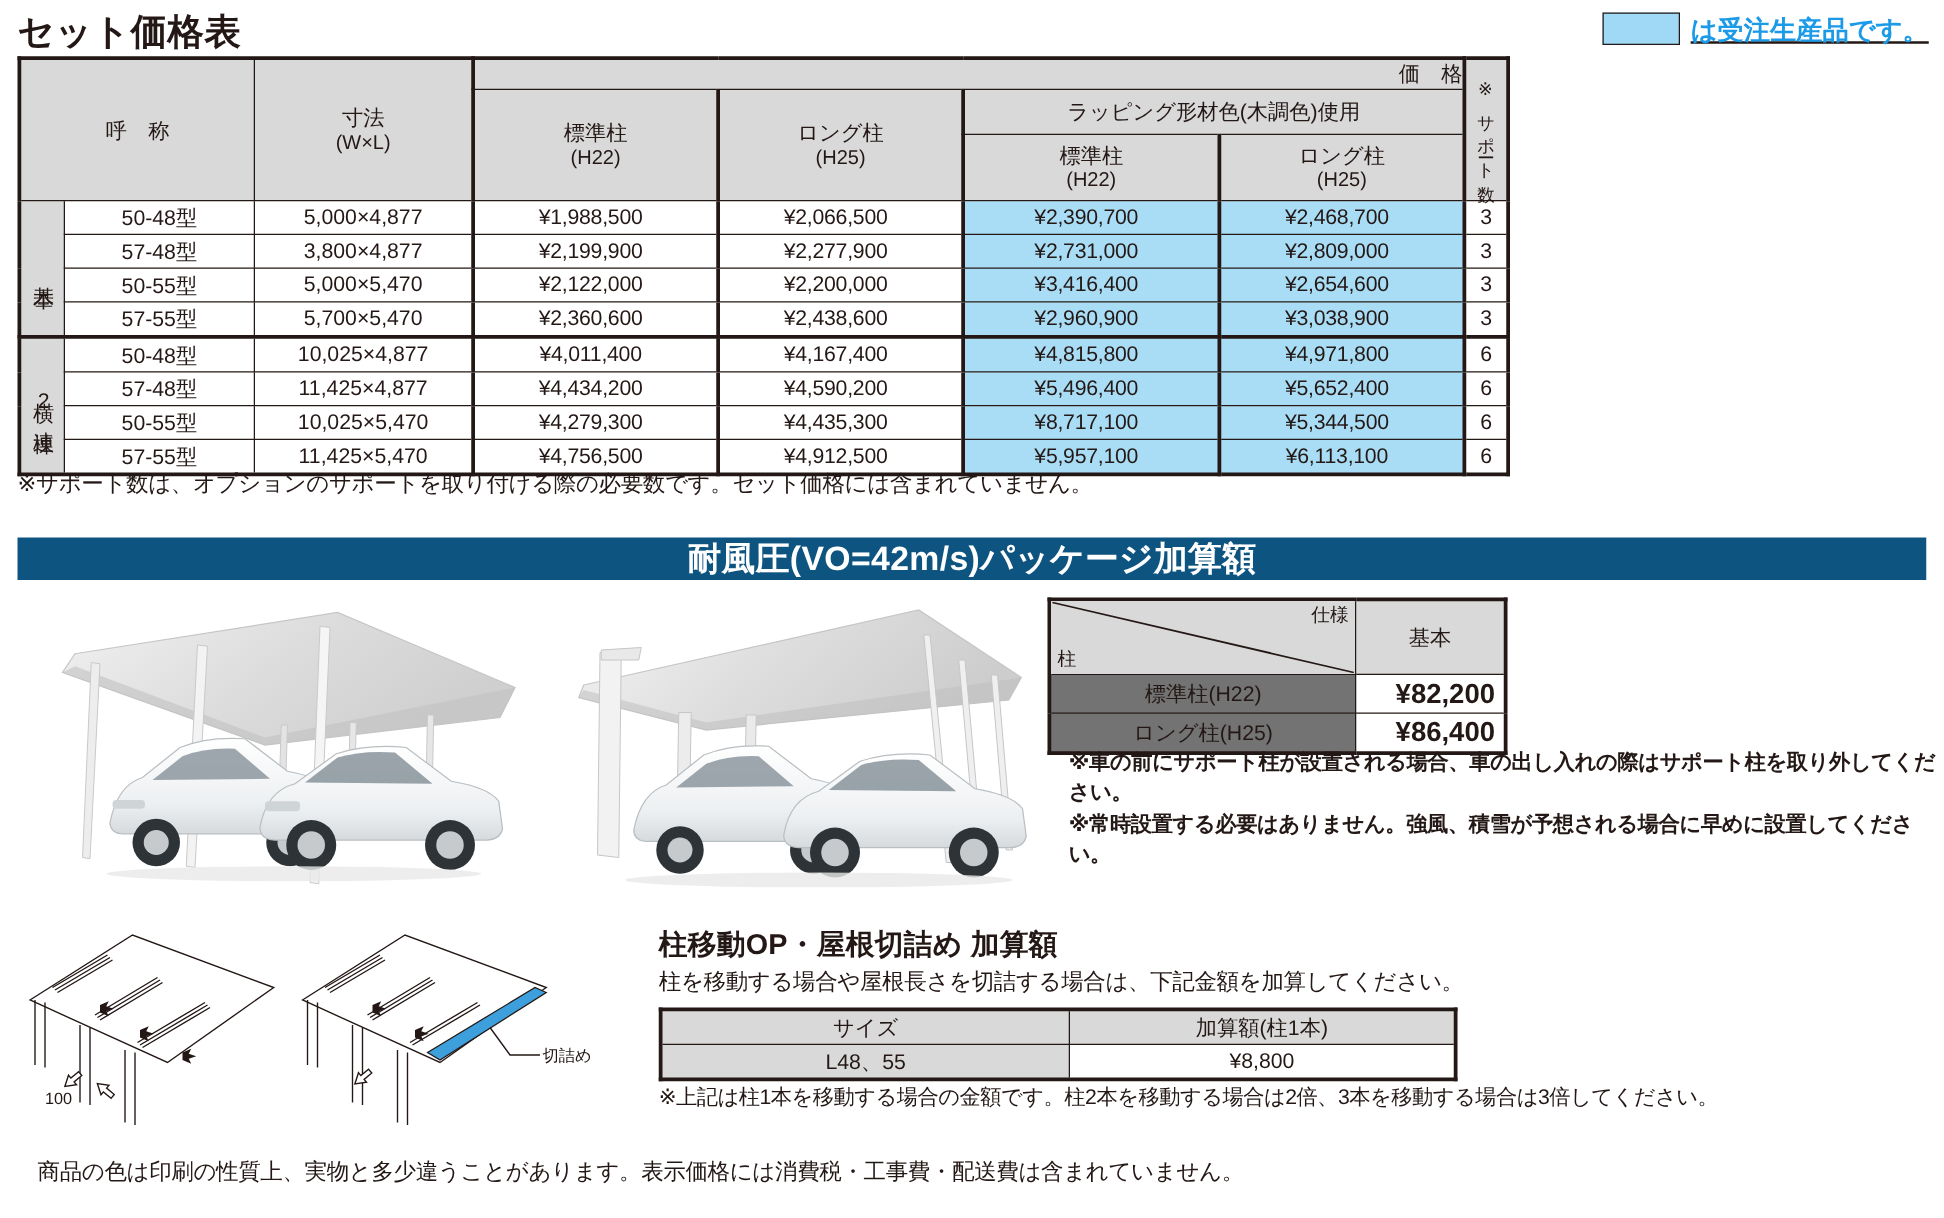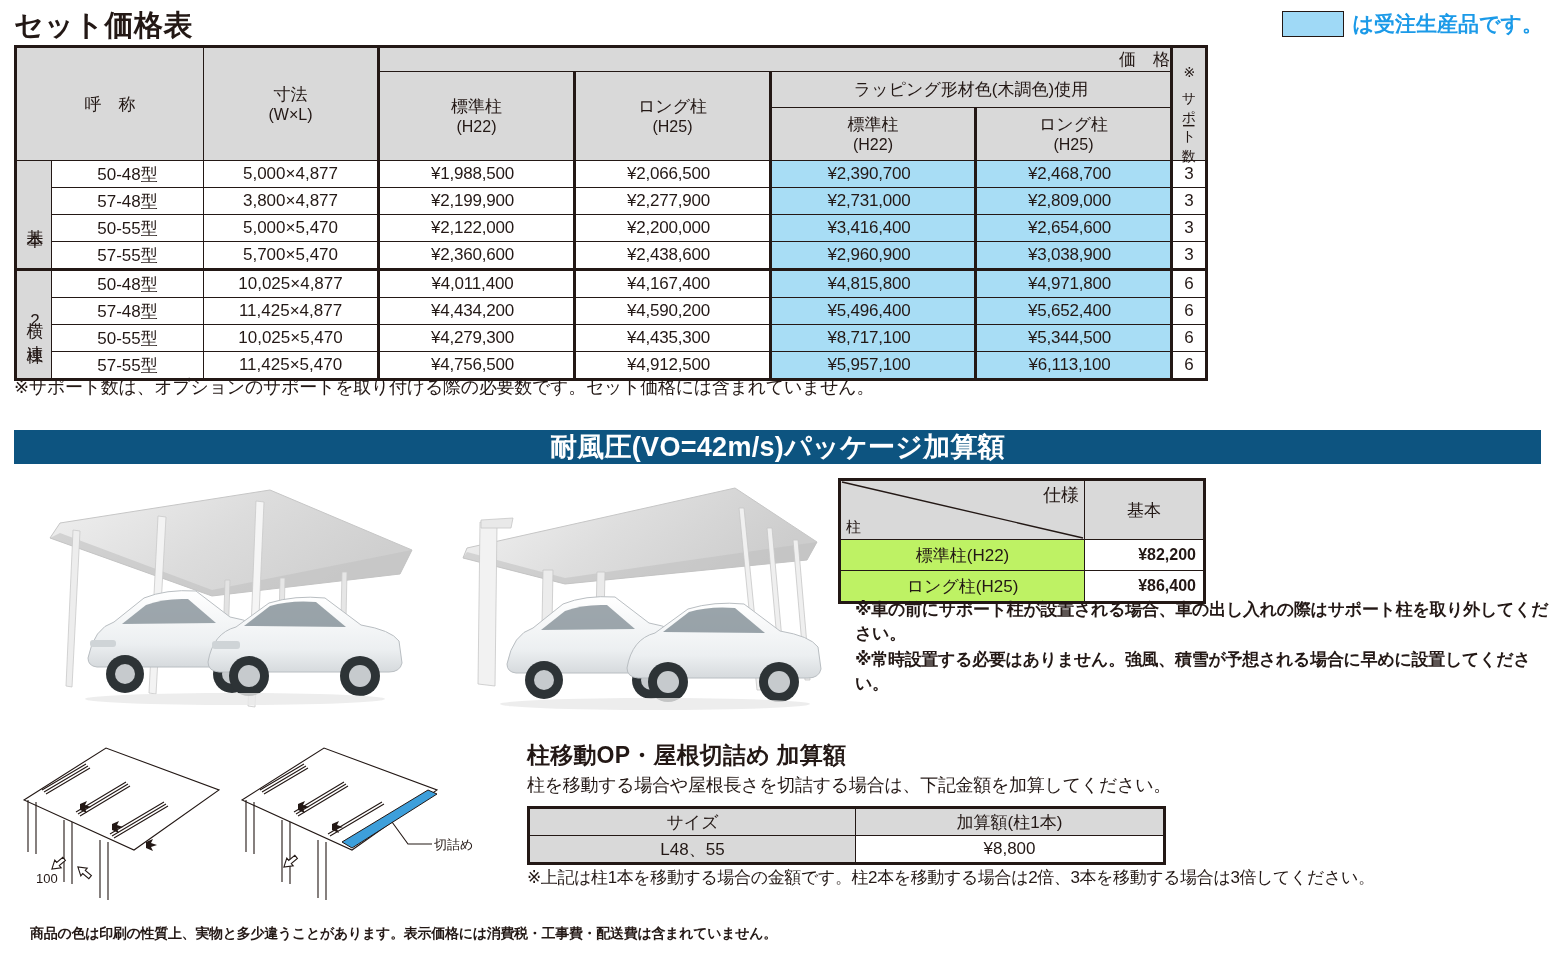--- a/index.html
+++ b/index.html
@@ -29,22 +29,22 @@
     left: 14px; top: 6px;
     font-size: 29px;
     font-weight: bold;
     letter-spacing: 0.5px;
   }
 
   
   #legend {
     right: 12px; top: 10px;
     display: flex;
-    align-items: center;
     gap: 9px;
+    text-decoration: underline;
   }
   #legend .swatch {
     width: 60px; height: 24px;
     background: #9fd9f6;
     border: 1px solid #231815;
   }
   #legend .legend-text {
     font-size: 21px;
     font-weight: bold;
     color: #1b9ae8;
@@ -130,33 +130,33 @@
     position: relative;
     background: #d9d9d9;
     height: 58px;
     width: 243px;
   }
   #wind-table .corner .diag {
     position: absolute; left: 0; top: 0;
     width: 100%; height: 100%;
   }
   #wind-table .corner .lbl-spec {
-    position: absolute; right: 5px; top: 2px; font-size: 18px;
+    position: absolute; right: 5px; top: 2px; font-size: 15px;
   }
   #wind-table .corner .lbl-pillar {
     position: absolute; left: 5px; bottom: 2px; font-size: 15px;
   }
   #wind-table .hdr-basic { background: #d9d9d9; width: 118px; }
-  #wind-table .row-lbl { background: #bef264; height: 30px; }
+  #wind-table .row-lbl { background: #737373; height: 30px; }
   #wind-table .amt {
     background: #ffffff;
     text-align: right;
     padding-right: 7px;
     font-weight: bold;
-    font-size: 16px;
+    font-size: 22px;
   }
 
   
   #wind-notes {
     left: 838px; top: 598px;
     width: 712px;
     font-size: 17px;
     line-height: 1.42;
     letter-spacing: -0.3px;
   }
@@ -185,22 +185,22 @@
   #colmove-table .c2 { width: 307px; }
   #colmove-table td.sz { background: #d9d9d9; }
   #colmove-note {
     left: 527px; top: 866px;
     font-size: 17px; letter-spacing: -0.4px;
   }
 
   
   #footer-note {
     left: 30px; top: 925px;
-    font-size: 14px;
-    font-weight: 700;
+    font-size: 18px;
+    font-weight: 400;
     letter-spacing: -0.3px;
   }
 
   
   .photo {
     background: #ffffff;
   }
   #photo-1 { left: 20px; top: 478px; width: 400px; height: 232px; }
   #photo-2 { left: 445px; top: 478px; width: 400px; height: 232px; }
 

